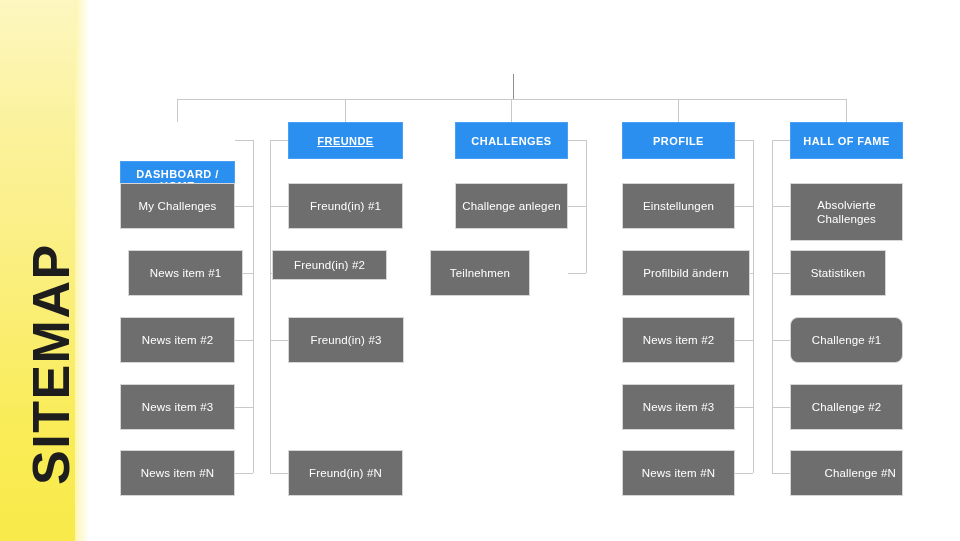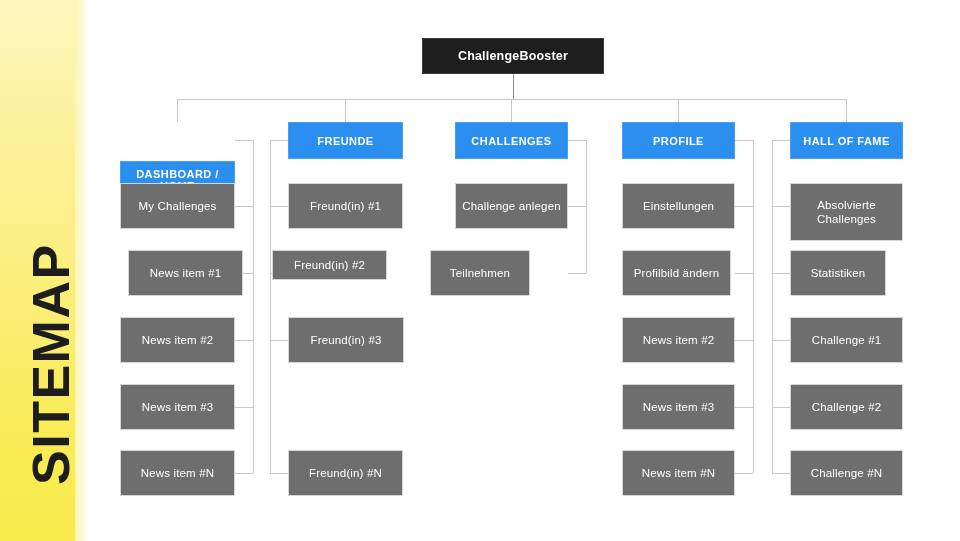--- a/index.html
+++ b/index.html
@@ -109,44 +109,41 @@
       <div class="ln v" style="left: 846px; top: 99px; width: 1px; height: 23px;"></div>
       <div class="ln h" style="left: 772px; top: 140px; width: 18px; height: 1px;"></div>
       <div class="ln v" style="left: 772px; top: 140px; width: 1px; height: 332.5px;"></div>
       <div class="ln h" style="left: 772px; top: 205.5px; width: 18px; height: 1px;"></div>
       <div class="ln h" style="left: 772px; top: 272.5px; width: 18px; height: 1px;"></div>
       <div class="ln h" style="left: 772px; top: 339.5px; width: 18px; height: 1px;"></div>
       <div class="ln h" style="left: 772px; top: 406.5px; width: 18px; height: 1px;"></div>
       <div class="ln h" style="left: 772px; top: 472.5px; width: 18px; height: 1px;"></div>
     </div>
 
-  <div class="node node-root" style="left:422px;top:38px;width:182px;height:36px;">
-    <span>ChallengeBooster</span>
-  </div>
 
   <div id="nodes">
       <div class="node node-section" style="left: 120px; top: 122px; width: 115px; height: 37px; margin-top: 39px;">
         <span>DASHBOARD / HOME</span>
       </div>
       <div class="node node-leaf" style="left: 120px; top: 183px; width: 115px; height: 46px;">
         <span class="lbl">My Challenges</span>
       </div>
       <div class="node node-leaf" style="left: 120px; top: 250px; width: 115px; height: 46px; margin-left: 8px;">
         <span class="lbl">News item #1</span>
       </div>
       <div class="node node-leaf" style="left: 120px; top: 317px; width: 115px; height: 46px;">
         <span class="lbl">News item #2</span>
       </div>
       <div class="node node-leaf" style="left: 120px; top: 384px; width: 115px; height: 46px;">
         <span class="lbl">News item #3</span>
       </div>
       <div class="node node-leaf" style="left: 120px; top: 450px; width: 115px; height: 46px;">
         <span class="lbl">News item  #N</span>
       </div>
-      <div class="node node-section" style="left: 288px; top: 122px; width: 115px; height: 37px;">
+      <div class="node node-section" style="left: 288px; top: 122px; width: 115px; height: 37px; text-decoration: underline;">
         <span>FREUNDE</span>
       </div>
       <div class="node node-leaf" style="left: 288px; top: 183px; width: 115px; height: 46px;">
         <span class="lbl">Freund(in) #1</span>
       </div>
       <div class="node node-leaf" style="left: 272px; top: 250px; width: 115px; height: 30px;">
         <span class="lbl">Freund(in) #2</span>
       </div>
       <div class="node node-leaf" style="left: 288px; top: 317px; width: 116px; height: 46px;">
         <span class="lbl">Freund(in) #3</span>
@@ -162,45 +159,45 @@
       </div>
       <div class="node node-leaf" style="left: 430px; top: 250px; width: 100px; height: 46px;">
         <span class="lbl">Teilnehmen</span>
       </div>
       <div class="node node-section" style="left: 622px; top: 122px; width: 113px; height: 37px;">
         <span>PROFILE</span>
       </div>
       <div class="node node-leaf" style="left: 622px; top: 183px; width: 113px; height: 46px;">
         <span class="lbl">Einstellungen</span>
       </div>
-      <div class="node node-leaf" style="left: 622px; top: 250px; width: 109px; height: 46px;">
+      <div class="node node-leaf" style="left: 622px; top: 250px; width: 128px; height: 46px;">
         <span class="lbl">Profilbild ändern</span>
       </div>
       <div class="node node-leaf" style="left: 622px; top: 317px; width: 113px; height: 46px;">
         <span class="lbl">News item #2</span>
       </div>
       <div class="node node-leaf" style="left: 622px; top: 384px; width: 113px; height: 46px;">
         <span class="lbl">News item #3</span>
       </div>
       <div class="node node-leaf" style="left: 622px; top: 450px; width: 113px; height: 46px;">
         <span class="lbl">News item  #N</span>
       </div>
       <div class="node node-section" style="left: 790px; top: 122px; width: 113px; height: 37px;">
         <span>HALL OF FAME</span>
       </div>
       <div class="node node-leaf" style="left: 790px; top: 183px; width: 113px; height: 58px;">
         <span class="lbl">Absolvierte<br>Challenges</span>
       </div>
       <div class="node node-leaf" style="left: 790px; top: 250px; width: 96px; height: 46px;">
         <span class="lbl">Statistiken</span>
       </div>
-      <div class="node node-leaf" style="left: 790px; top: 317px; width: 113px; height: 46px;">
+      <div class="node node-leaf" style="left: 790px; top: 317px; width: 113px; height: 46px; border-radius: 8px;">
         <span class="lbl">Challenge #1</span>
       </div>
       <div class="node node-leaf" style="left: 790px; top: 384px; width: 113px; height: 46px;">
         <span class="lbl">Challenge #2</span>
       </div>
-      <div class="node node-leaf" style="left: 790px; top: 450px; width: 113px; height: 46px;">
+      <div class="node node-leaf" style="left: 790px; top: 450px; width: 113px; height: 46px; justify-content: flex-end;">
         <span class="lbl">Challenge #N</span>
       </div>
     </div>
 
 </div>
 
 </body></html>

